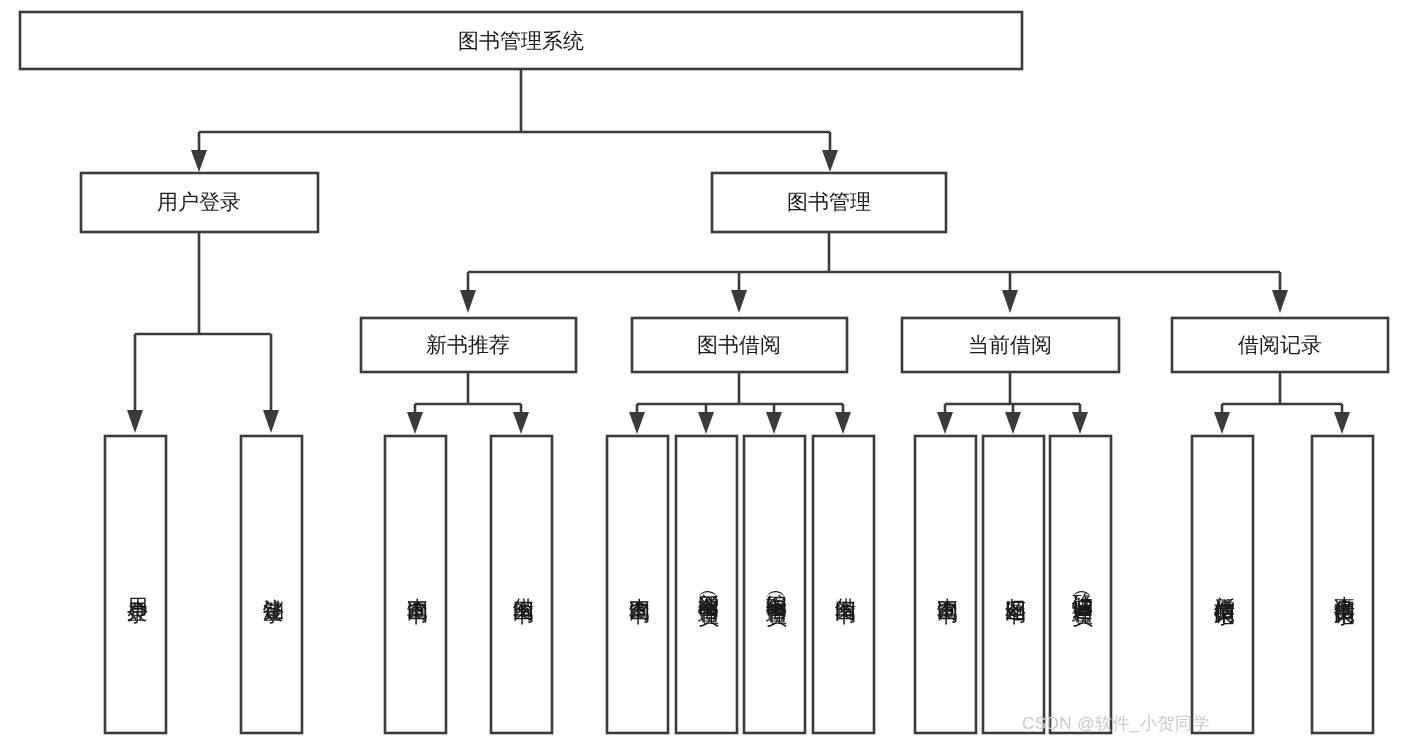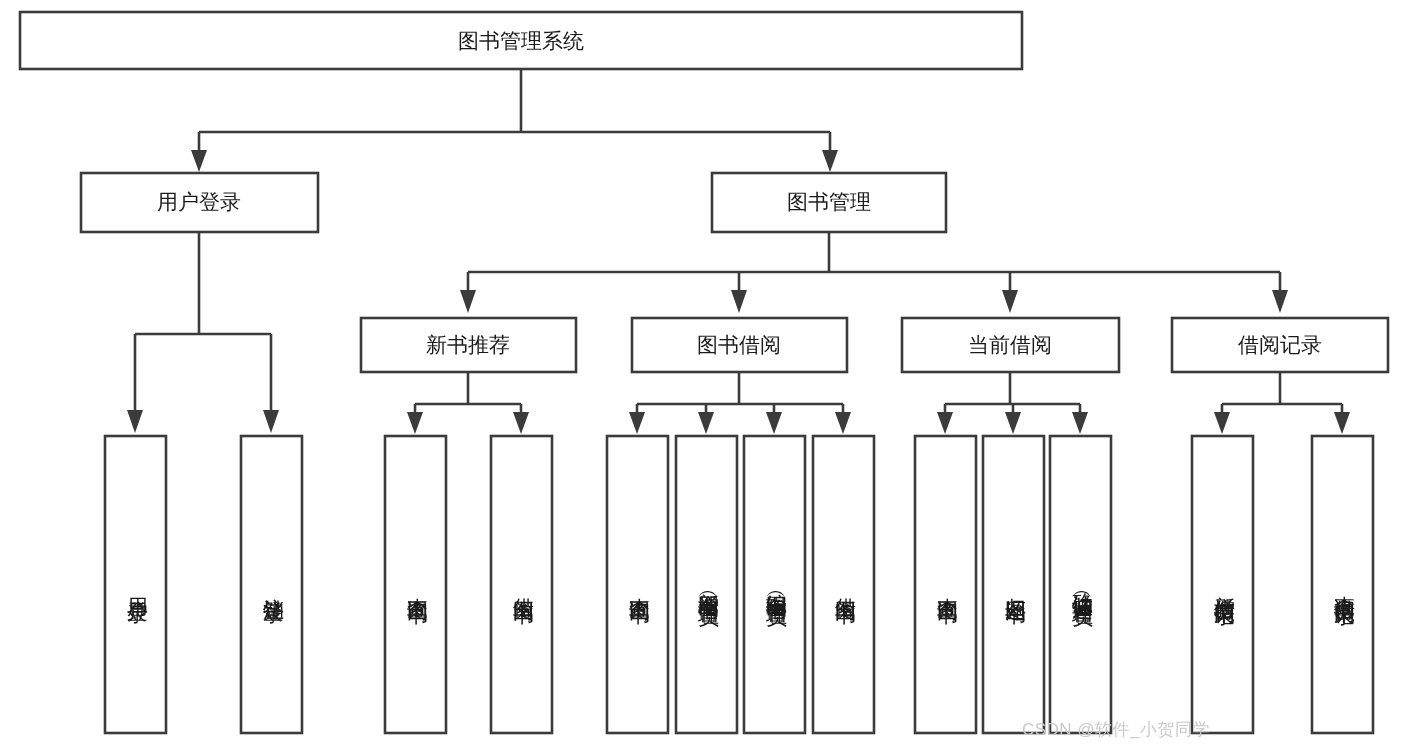--- a/index.html
+++ b/index.html
@@ -53,21 +53,21 @@
     font-size: 21px;
     fill: #1a1a1a;
     text-anchor: middle;
     dominant-baseline: middle;
     writing-mode: vertical-rl;
     letter-spacing: 2px;
   }
   .watermark {
     position: absolute;
     right: 8px;
-    bottom: 6px;
+    bottom: 12px;
     font-family: "Liberation Sans", "DejaVu Sans", sans-serif;
     font-size: 17px;
     color: #c9c9c9;
     letter-spacing: 0.5px;
     white-space: nowrap;
     pointer-events: none;
   }
 </style>
 </head>
 <body>

